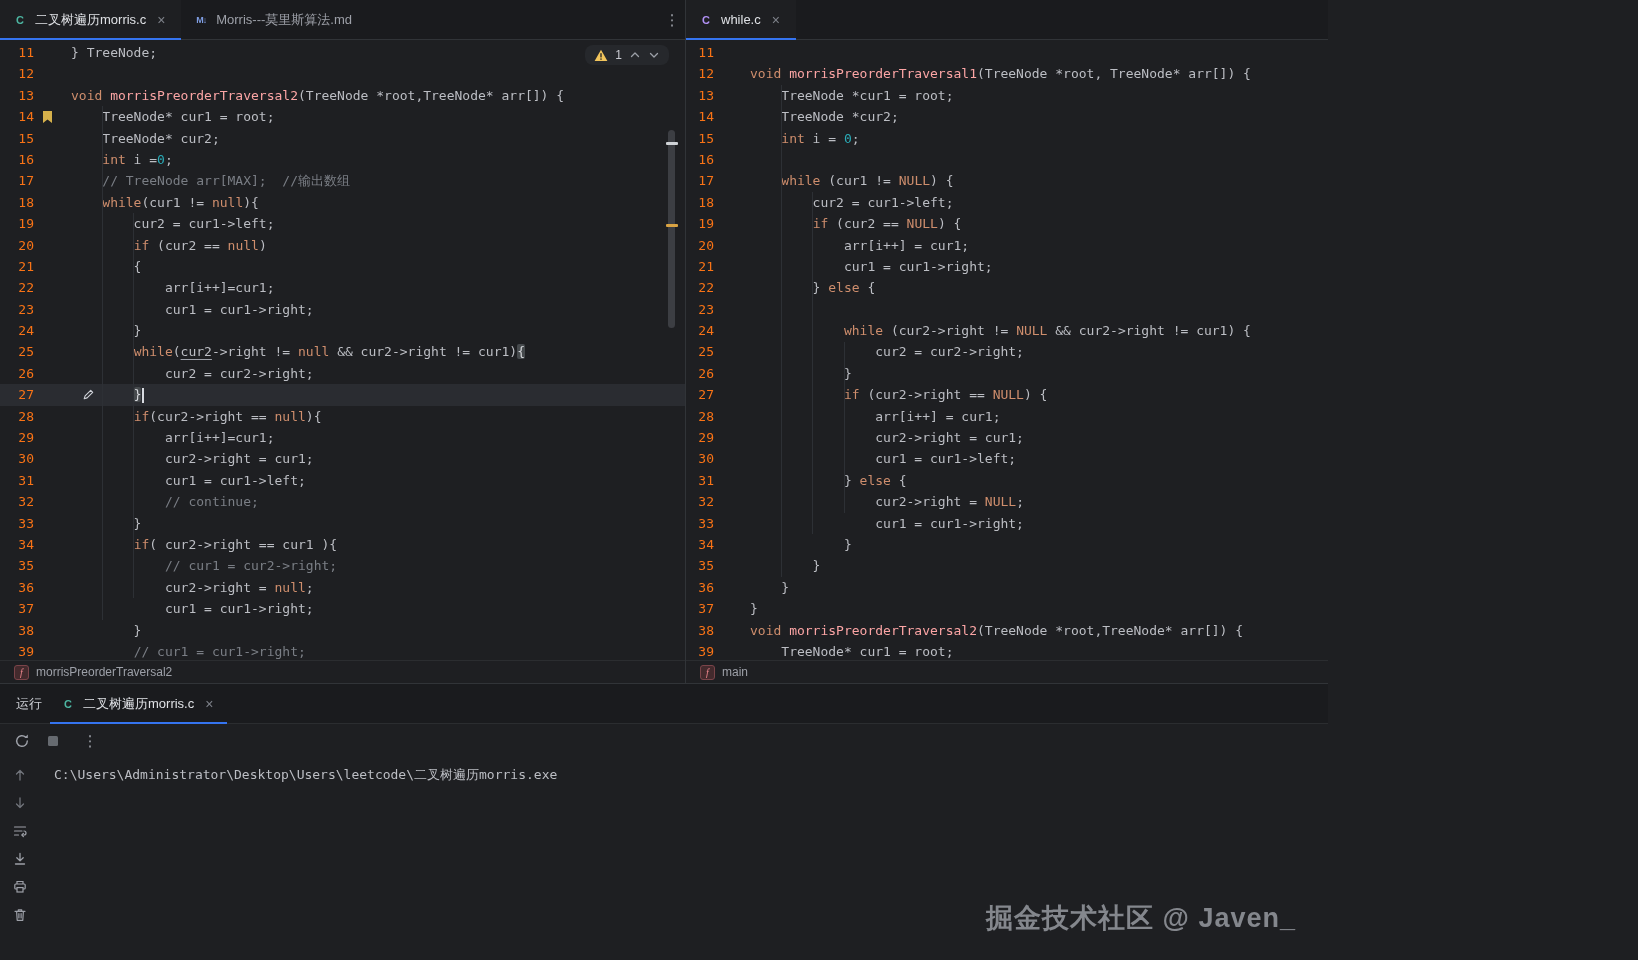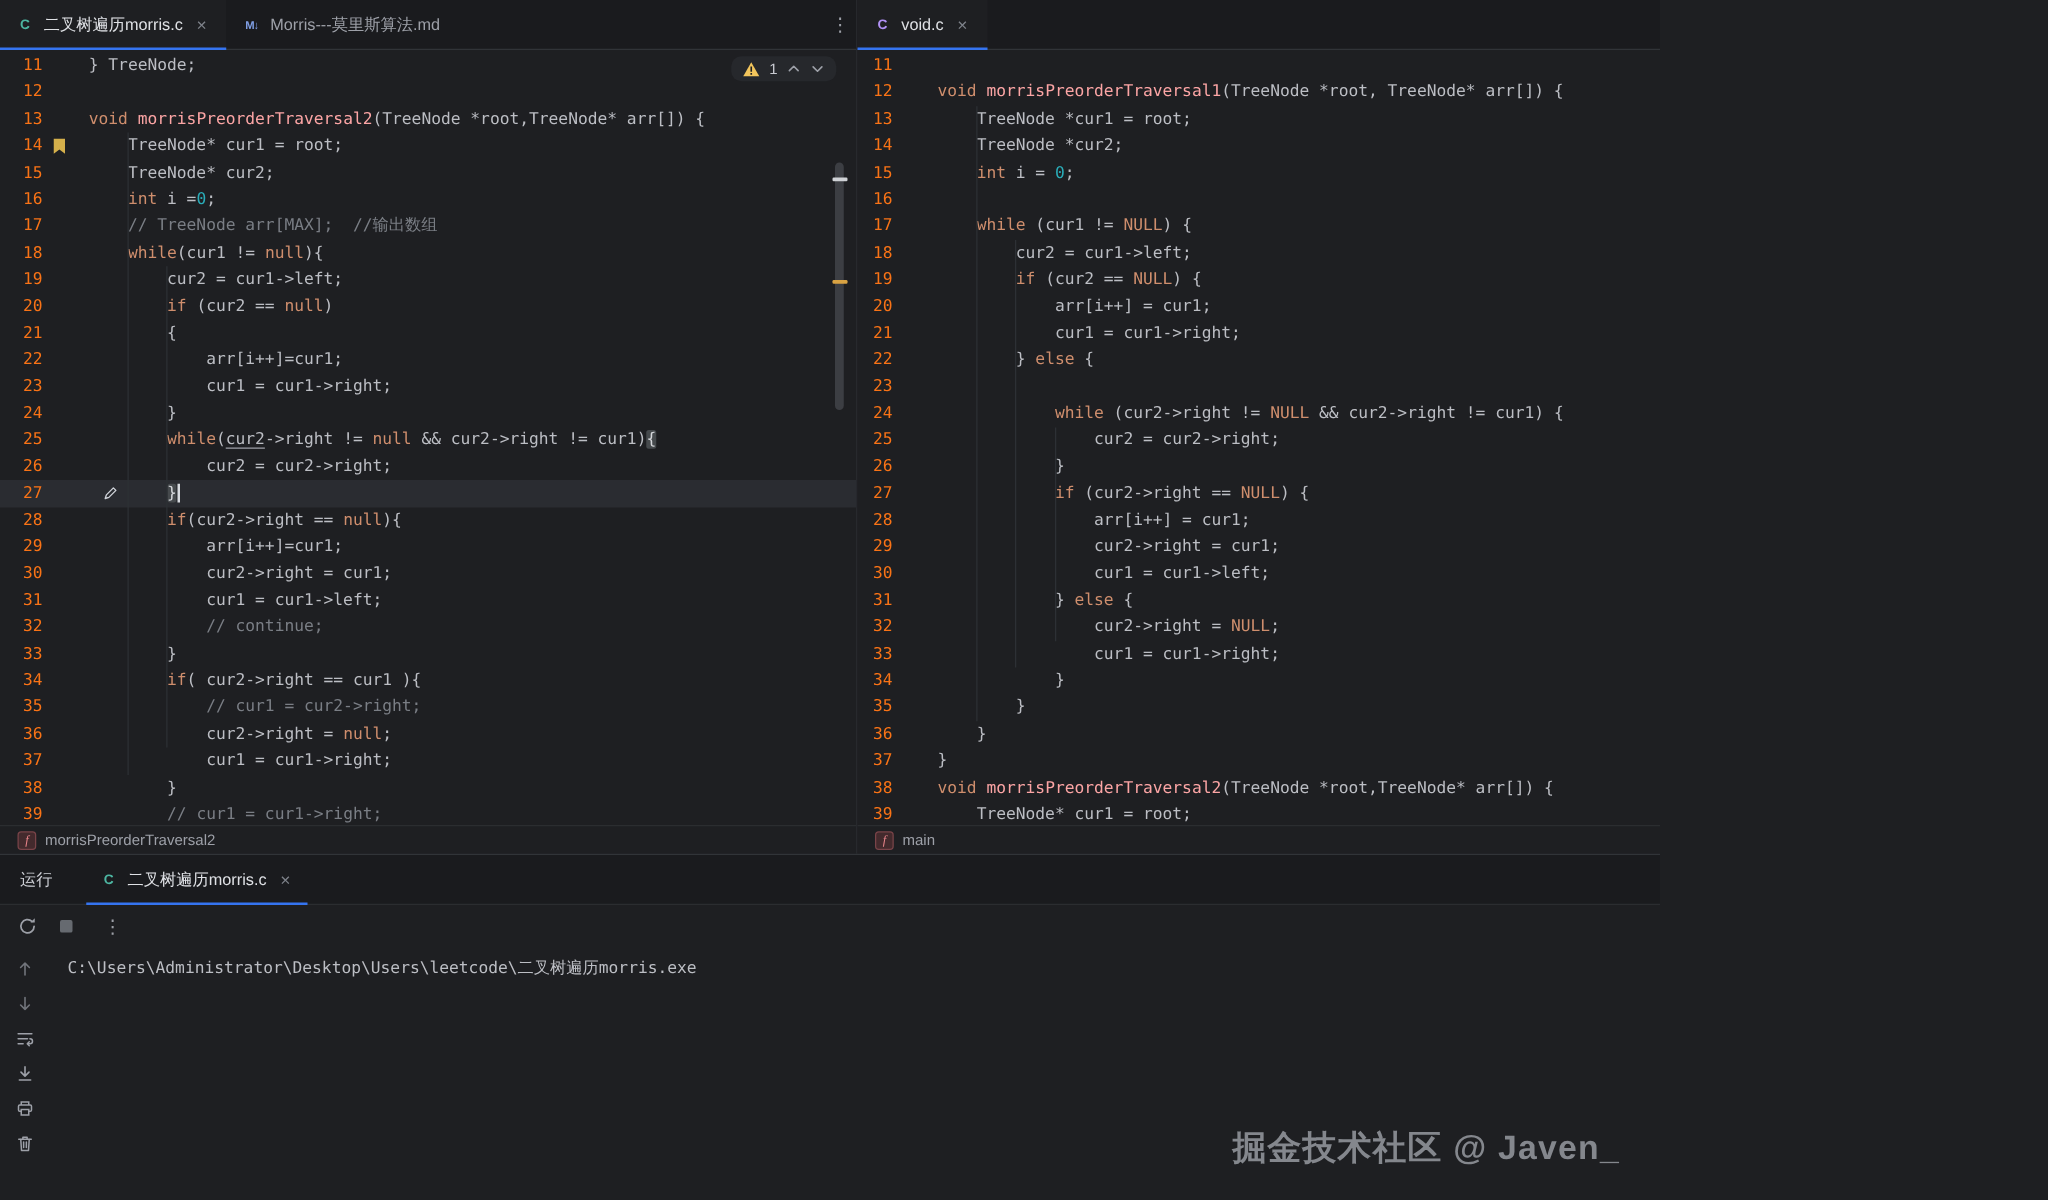--- a/index.html
+++ b/index.html
@@ -62,21 +62,21 @@
   .sb-mark.m1{top:102px;background:#cfd2d6}
   .sb-mark.m2{top:184px;background:#d9a343}
 
   
   .crumbs{height:23px;min-height:23px;display:flex;align-items:center;gap:7px;padding:0 14px;font-family:"Liberation Sans",sans-serif;font-size:12px;color:#9da0a8;border-top:1px solid #2b2d30;background:#1e1f22;cursor:pointer}
   .fn-badge{width:15px;height:15px;border-radius:3px;background:#432a2d;border:1px solid #7a4449;color:#e8848a;display:flex;align-items:center;justify-content:center;font-size:10px;font-style:italic;font-family:"Liberation Serif",serif}
   .fn-badge::before{content:"f"}
 
   
   .run-panel{flex:1;display:flex;flex-direction:column;border-top:1px solid #313438;background:#1e1f22;position:relative}
-  .panel-header{height:40px;min-height:40px;display:flex;align-items:center;padding:0 0 0 16px;gap:27px;font-family:"Liberation Sans",sans-serif;font-size:13px;background:#1a1b1e;border-bottom:1px solid #2b2d30}
+  .panel-header{height:40px;min-height:40px;display:flex;align-items:center;padding:0 0 0 16px;gap:8px;font-family:"Liberation Sans",sans-serif;font-size:13px;background:#1a1b1e;border-bottom:1px solid #2b2d30}
   .panel-title{color:#ced0d6}
   .panel-tab{display:flex;align-items:center;gap:7px;height:40px;padding:0 10px;position:relative;color:#dfe1e5;font-size:13px;cursor:pointer}
   .panel-tab::after{content:"";position:absolute;left:0;right:0;bottom:0;height:2px;background:#3574f0}
   .panel-toolbar{height:33px;min-height:33px;display:flex;align-items:center;gap:13px;padding:0 13px}
   .tbtn{width:18px;height:18px;display:flex;align-items:center;justify-content:center;cursor:pointer}
   .console{flex:1;display:flex;position:relative;overflow:hidden}
   .console-gutter{width:40px;min-width:40px;display:flex;flex-direction:column;align-items:center;padding-top:10px;gap:12px}
   .cbtn{width:16px;height:16px;display:flex;align-items:center;justify-content:center;cursor:pointer}
   .console-body{flex:1;position:relative;padding:8px 0 0 14px}
   .console-line{white-space:pre;min-height:19px;line-height:19px;font-size:13px;color:#bcbec4}
@@ -165,21 +165,21 @@
       <div class="crumbs">
         <span class="fn-badge"></span>
         <span>morrisPreorderTraversal2</span>
       </div>
     </section>
 
     <section class="group right">
       <div class="tabbar">
         <div class="tab active">
           <span class="fico fico-c-purple"></span>
-          <span class="tab-label">void.c</span>
+          <span class="tab-label">while.c</span>
           <span class="close"></span>
         </div>
       </div>
 
       <div class="editor">
         <div class="iguide" style="left:95px;top:45px;height:492px"></div>
         <div class="iguide" style="left:126px;top:152px;height:342px"></div>
         <div class="iguide" style="left:158px;top:302px;height:171px"></div>
         <div id="right-code">
             <div class="code-row"><span class="ln">11</span><span class="gut"></span><span class="ct"></span></div>

